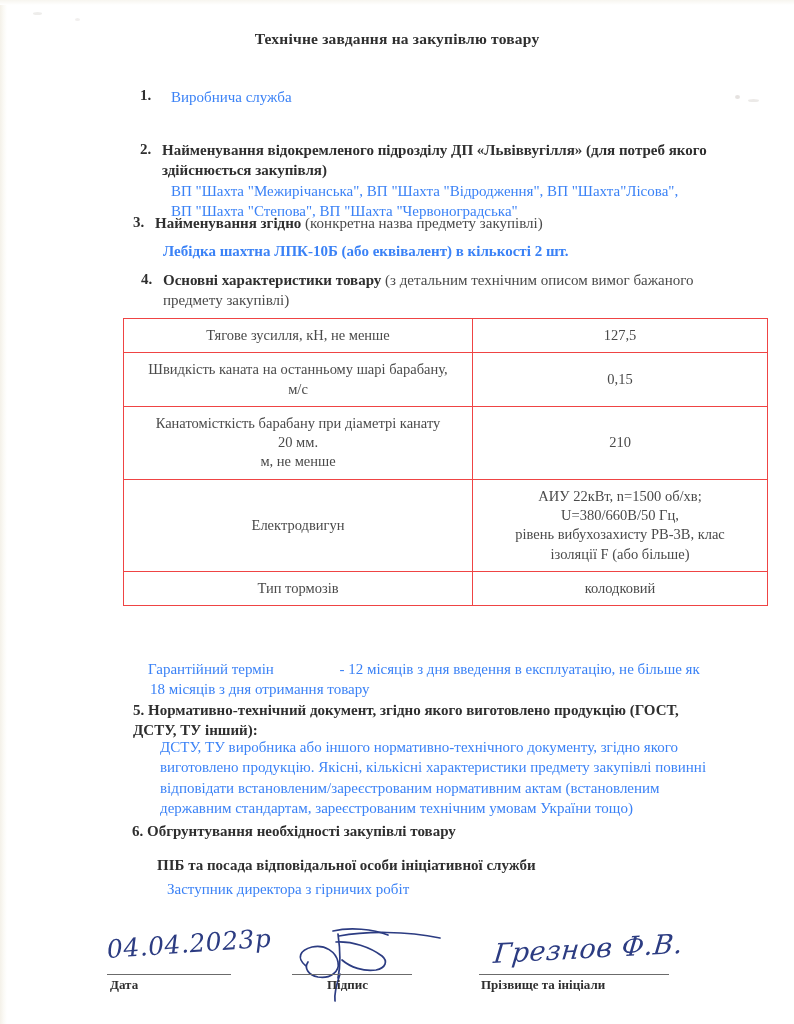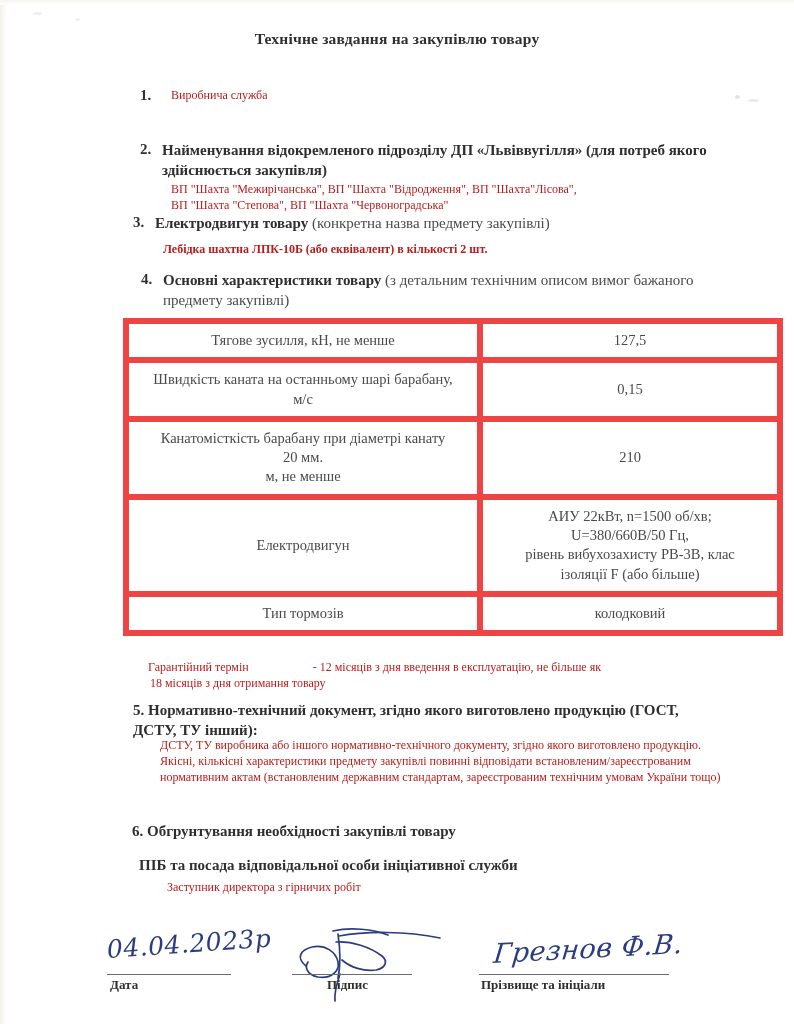--- a/index.html
+++ b/index.html
@@ -76,38 +76,38 @@
   .hd {
     font-weight: bold;
     font-size: 15px;
     line-height: 1.32;
     color: #2f2f2f;
   }
   .hd .normal { font-weight: normal; color: #4a4a4a; }
 
   .sub {
     font-weight: normal;
-    font-size: 12px;
+    font-size: 15px;
     line-height: 1.35;
-    color: #b91c1c;
+    color: #3b82f6;
   }
 
   .indent-1 { padding-left: 9px; }
 
   
   .spec-table {
     position: absolute;
     left: 123px;
     top: 318px;
     width: 618px;
     border-collapse: collapse;
     table-layout: fixed;
   }
   .spec-table td {
-    border: 6px solid #ef4444;
+    border: 1px solid #ef4444;
     padding: 7px 6px;
     font-size: 14.5px;
     line-height: 1.33;
     color: #4a4a4a;
     text-align: center;
     vertical-align: middle;
   }
   .spec-table td.param { width: 336px; }
   .spec-table td.value { width: 282px; }
   .spec-table .dim-list {
@@ -191,21 +191,21 @@
         <div class="sub indent-1">ВП "Шахта "Степова", ВП "Шахта "Червоноградська"</div>
       </div>
     </div>
   </div>
 
   <div class="block" style="left:133px; top:214px; width:600px;">
     <div class="num-item">
       <div class="num">3.</div>
       <div class="body">
         <div class="hd">
-          <span>Електродвигун товару</span>
+          <span>Найменування згідно</span>
           <span class="normal">(конкретна назва предмету закупівлі)</span>
         </div>
       </div>
     </div>
   </div>
   <div class="block sub" style="left:163px; top:241px; width:560px;font-weight:bold;">Лебідка  шахтна ЛПК-10Б (або еквівалент)  в кількості 2 шт.</div>
 
   <div class="block" style="left:141px; top:271px; width:592px;">
     <div class="num-item">
       <div class="num">4.</div>
@@ -268,21 +268,21 @@
     <span>5.</span>
     <span>Нормативно-технічний документ, згідно якого виготовлено продукцію (ГОСТ, ДСТУ, ТУ інший):</span>
   </div>
   <div class="block sub" style="left:160px; top:737px; width:573px; text-align:left;">ДСТУ, ТУ виробника або іншого нормативно-технічного документу, згідно якого виготовлено продукцію. Якісні, кількісні характеристики предмету закупівлі повинні відповідати встановленим/зареєстрованим нормативним актам (встановленим державним стандартам, зареєстрованим технічним умовам України тощо)</div>
 
   <div class="block hd" style="left:132px; top:822px; width:592px;">
     <span>6.</span>
     <span>Обгрунтування необхідності закупівлі товару</span>
   </div>
 
-  <div class="block hd" style="left:139px; top:856px; width:600px;">ПІБ та посада відповідальної особи ініціативної служби</div>
+  <div class="block hd" style="left:157px; top:856px; width:600px;">ПІБ та посада відповідальної особи ініціативної служби</div>
   <div class="block sub" style="left:167px; top:879px; width:600px;">Заступник директора з гірничих робіт</div>
 
   <div class="sign-row">
 
     <div class="handwrite hw-date" style="left:108px; top:5px;">04.04.2023р</div>
     <div class="sign-line" style="left:107px; top:44px; width:124px;"></div>
     <div class="sign-label" style="left:110px; top:47px;">Дата</div>
 
     <svg class="sig-svg" width="190" height="80" viewBox="0 0 190 80" style="left:278px; top:-8px;">
       <g fill="none" stroke="#2c3c82" stroke-width="1.7" stroke-linecap="round" stroke-linejoin="round">

